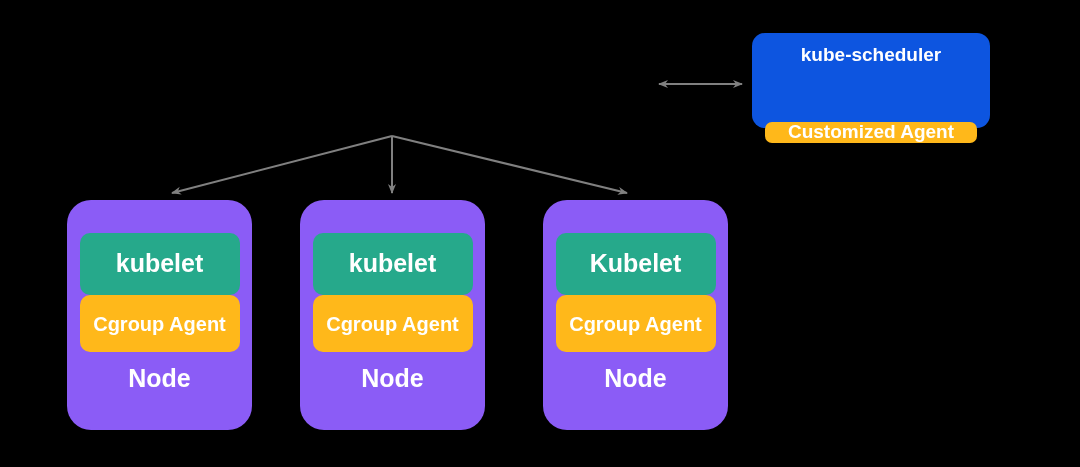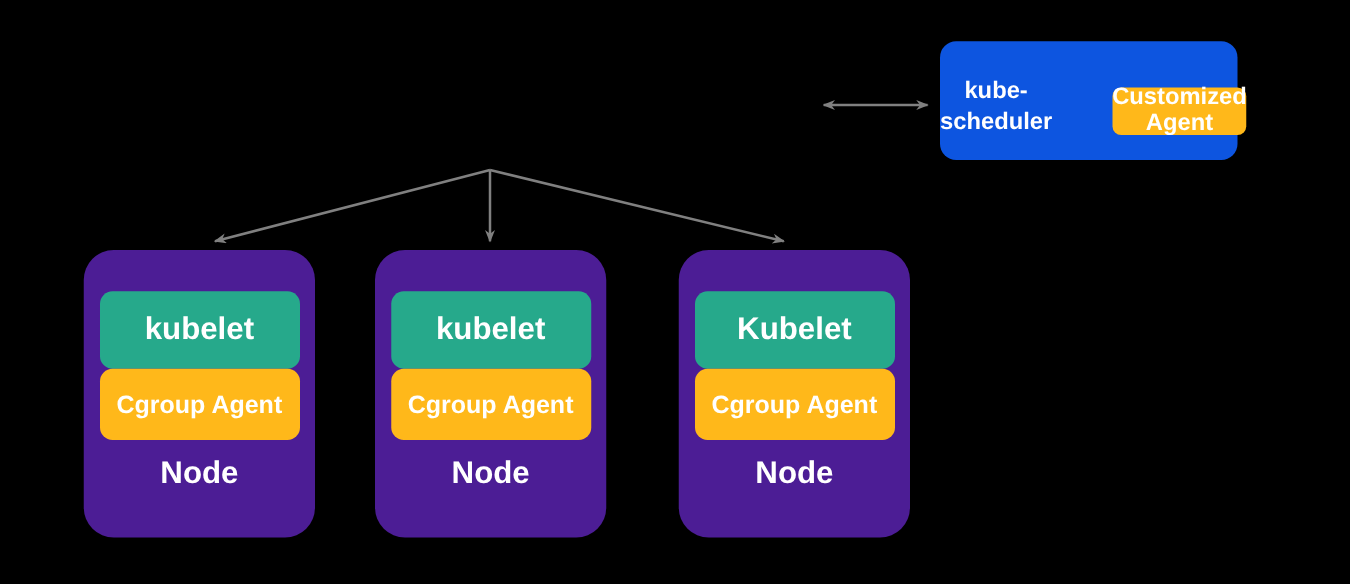--- a/index.html
+++ b/index.html
@@ -55,21 +55,21 @@
   }
 
   
   #scheduler-box {
     left: 752px;
     top: 33px;
     width: 238px;
     height: 95px;
     background: #0d55e0;
     border-radius: 13px;
-    flex-direction: row;
+    flex-direction: column;
     justify-content: flex-start;
     padding-top: 10px;
     gap: 48px;
   }
   #scheduler-title {
     font-size: 19px;
     line-height: 1.3;
     height: 30px;
     display: flex;
     align-items: center;
@@ -87,21 +87,21 @@
     font-size: 19px;
     color: #ffffff;
     font-weight: bold;
   }
 
   
   .node-box {
     top: 200px;
     width: 185px;
     height: 230px;
-    background: #4c1d95;
+    background: #8b5cf6;
     border-radius: 24px;
     flex-direction: column;
     align-items: center;
     justify-content: flex-start;
     padding-top: 33px;
   }
   #node-box-0 { left: 67px; }
   #node-box-1 { left: 300px; }
   #node-box-2 { left: 543px; }
 

